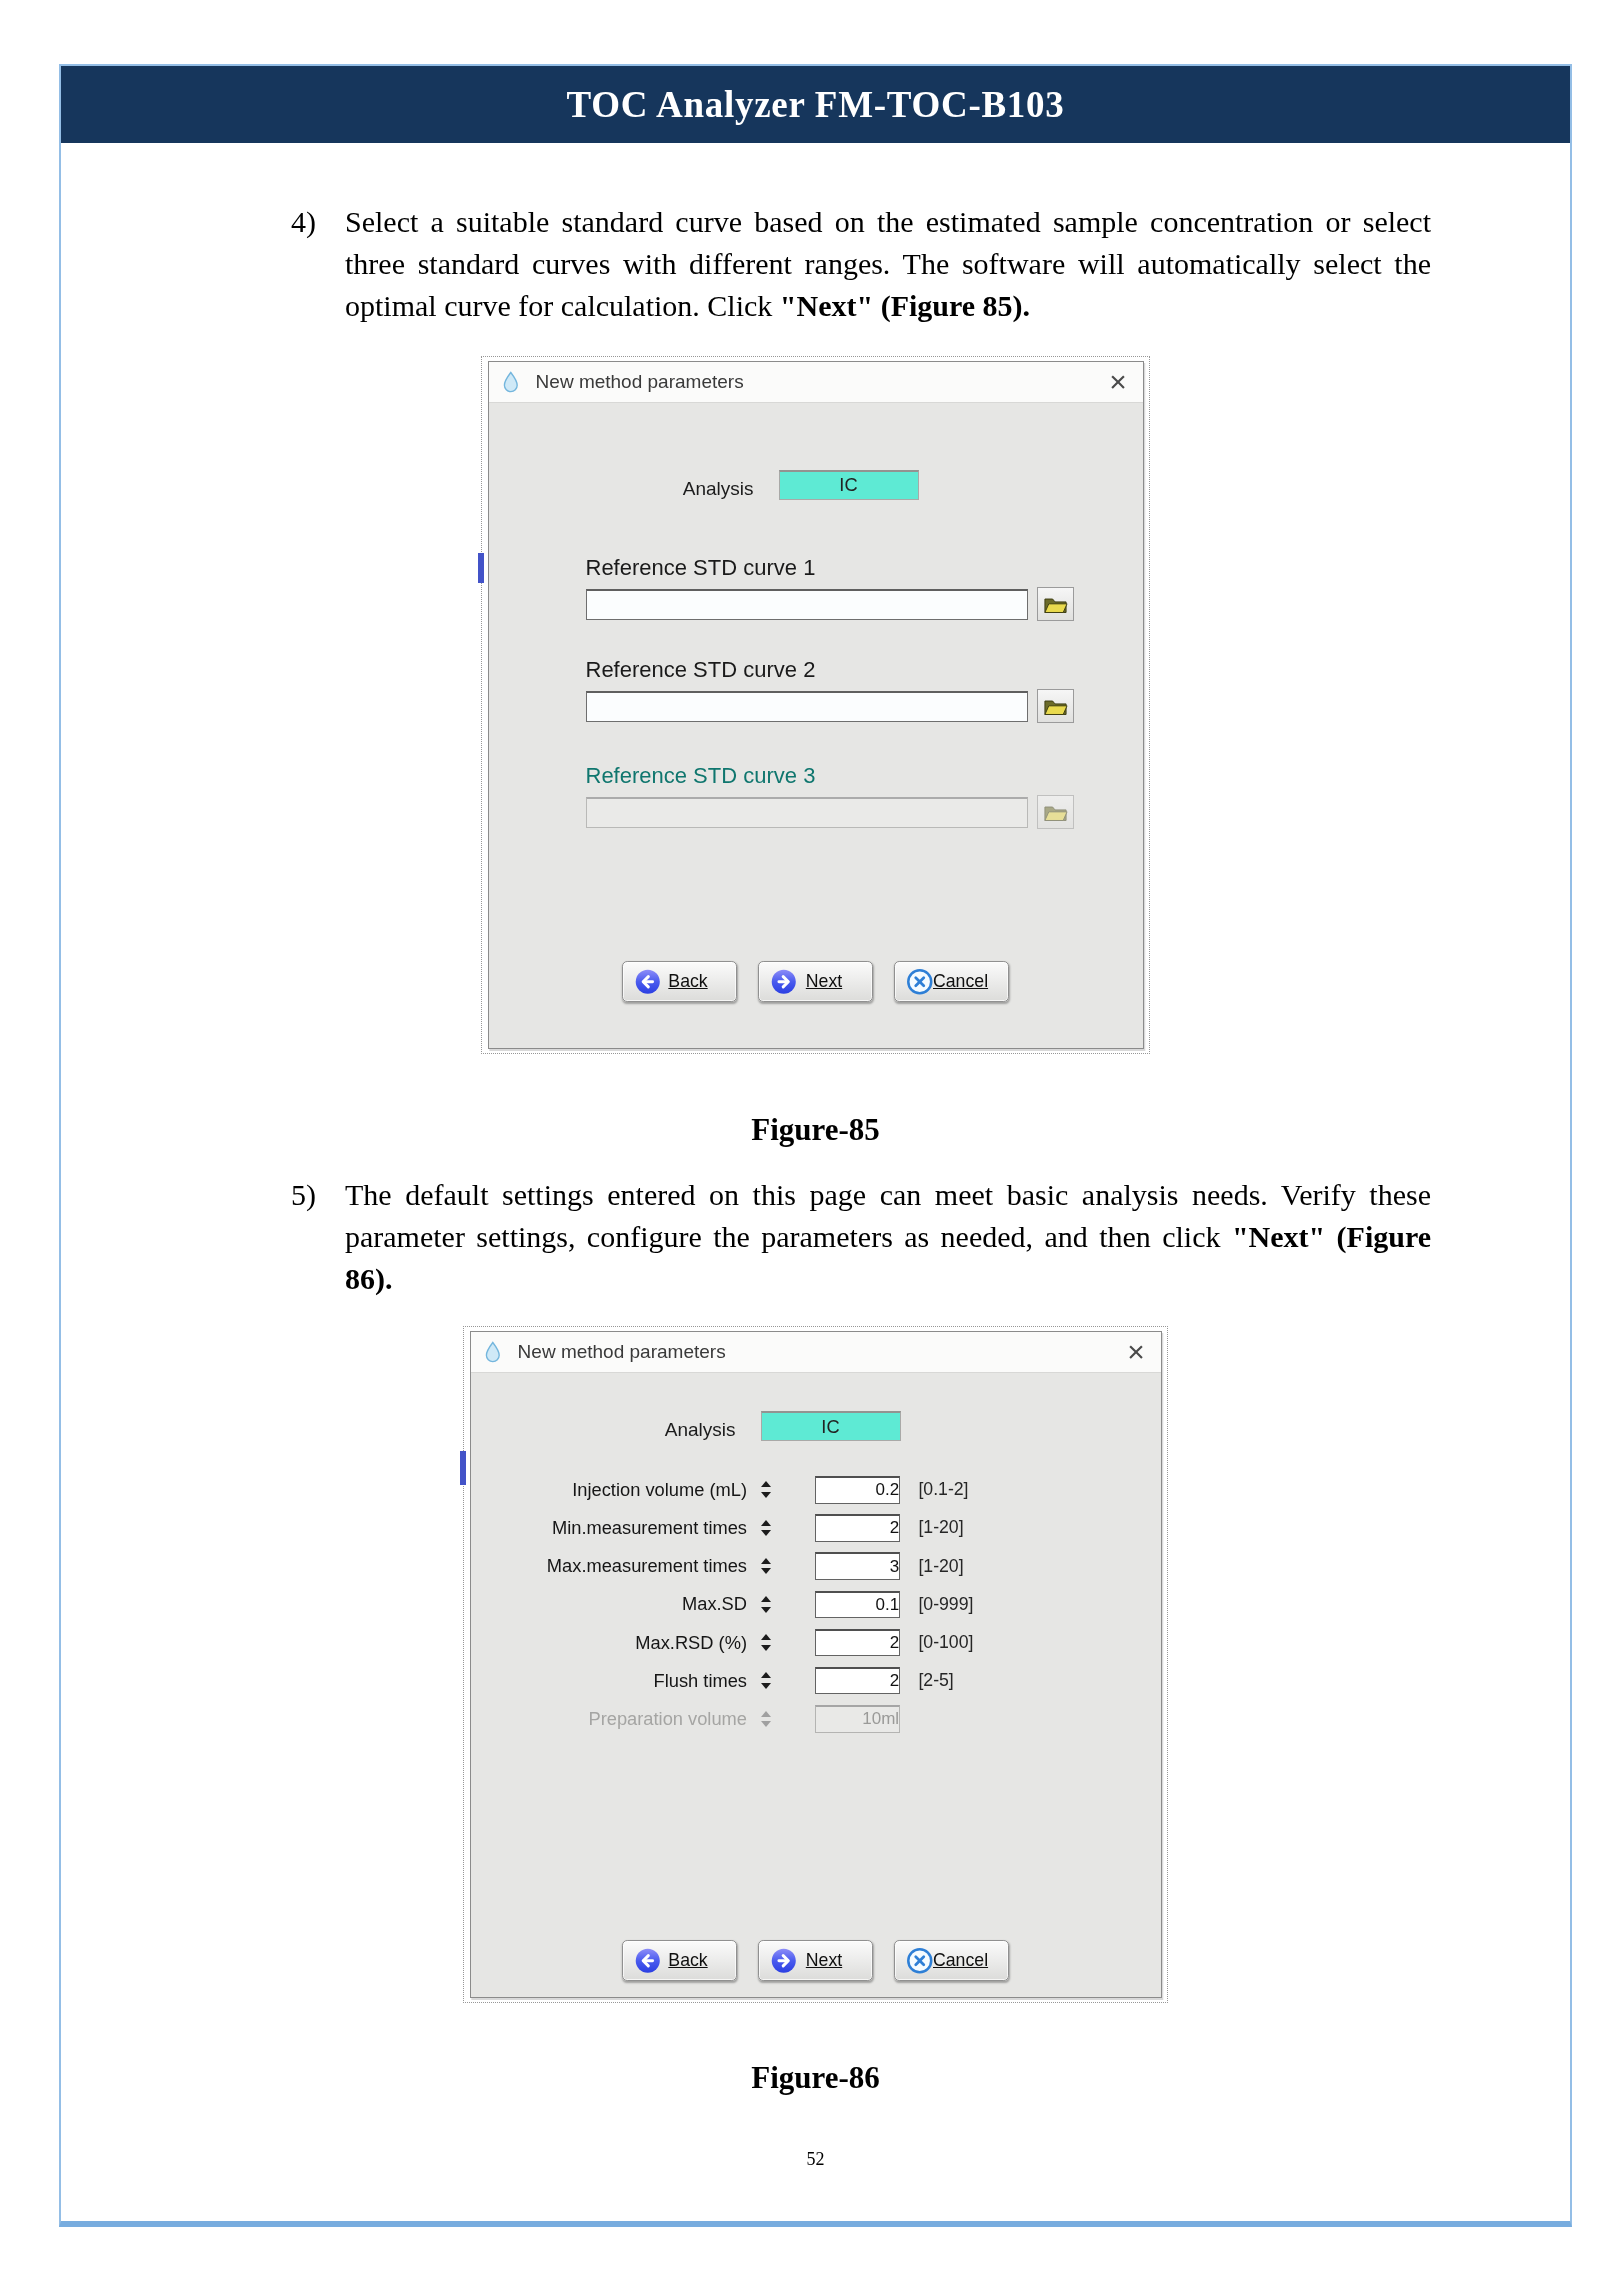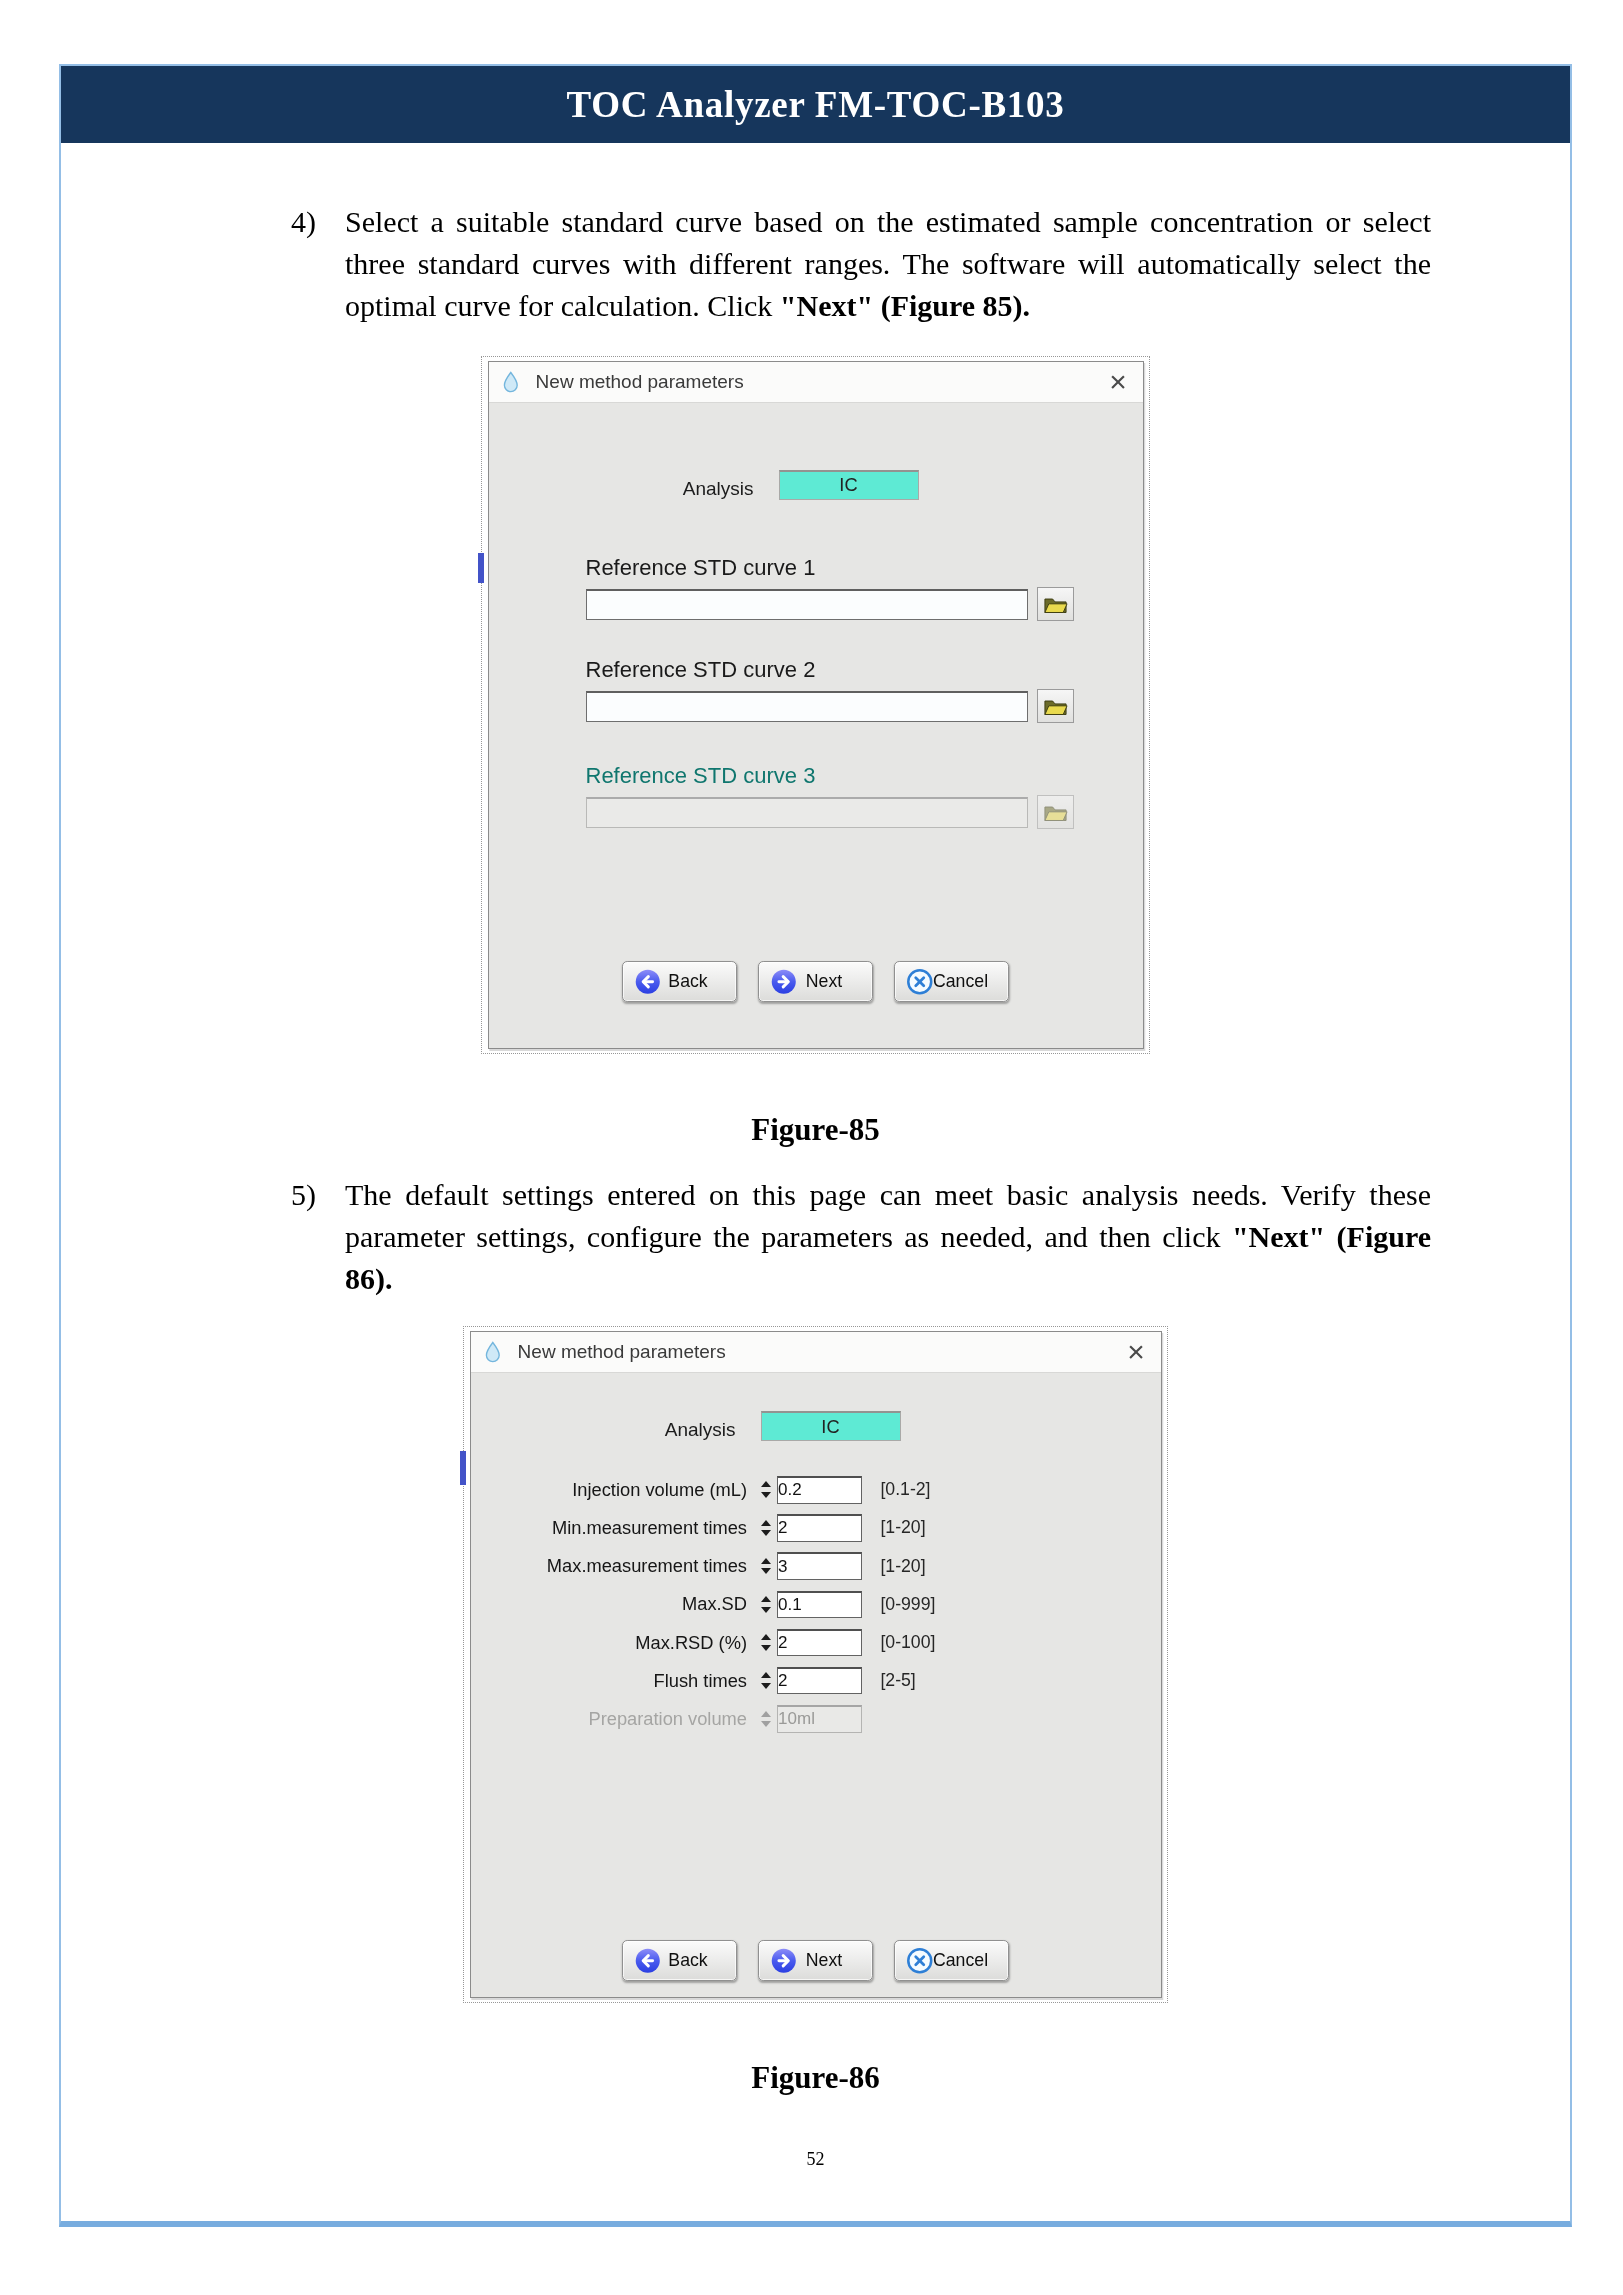--- a/index.html
+++ b/index.html
@@ -69,37 +69,37 @@
   .param-list { position:absolute; top:102px; left:0; width:100%; }
   .param-row { display:flex; align-items:center; height:29px; margin-bottom:9.2px; }
   .p-label { width:287px; text-align:right; font-size:18.3px; color:#161616; padding-right:10.5px; }
   .spin { width:17px; height:27.5px; display:flex; flex-direction:column; align-items:center;
           justify-content:center; gap:4.6px; margin-right:2.6px; }
   .tri-up { width:0; height:0; border-left:5.2px solid transparent; border-right:5.2px solid transparent;
             border-bottom:6.5px solid #1c1c1c; }
   .tri-dn { width:0; height:0; border-left:5.2px solid transparent; border-right:5.2px solid transparent;
             border-top:6.5px solid #1c1c1c; }
   .p-input { width:85px; height:27.5px; border:0.7px solid #636363; border-top:2px solid #4f4f4f;
-             background:#fff; text-align:left; font-size:17px; font-family:inherit; color:#111; }
+             background:#fff; text-align:right; font-size:17px; font-family:inherit; color:#111;margin-left:38px; }
   .p-range { margin-left:18.3px; font-size:17.7px; color:#262626; }
   .param-row.disabled .p-label { color:#a5a5a3; }
   .param-row.disabled .tri-up { border-bottom-color:#a0a0a0; }
   .param-row.disabled .tri-dn { border-top-color:#a0a0a0; }
   .param-row.disabled .p-input { background:#e9e9e7; border-color:#b4b4b2; border-top-color:#a5a5a5; color:#9a9a98; }
 
   
   .btn-row { position:absolute; left:0; width:100%; display:flex; justify-content:center; gap:21px; }
   .d1 .btn-row { top:558px; }
   .d2 .btn-row { top:567px; }
   .win-btn { width:115px; height:41px; display:flex; align-items:center; padding-left:10.5px;
              background:linear-gradient(#fbfbfb,#dcdcda); border:1.3px solid #909090; border-radius:5.2px;
              box-shadow:0.7px 1.3px 2px rgba(0,0,0,0.3), inset 0 0 0 0.7px #ffffff;
              font-size:17.7px; color:#0f0f0f; font-family:inherit; }
   .win-btn svg { width:27.5px; height:27.5px; flex:0 0 auto; }
-  .win-btn .lbl { flex:1; padding-right:21px; }
+  .win-btn .lbl { flex:1; padding-right:21px;text-decoration:underline; }
 
   
   .fig-caption { text-align:center; font-weight:bold; font-size:31px; line-height:42px; color:#000; }
   .cap85 { margin-top:55px; }
   .cap86 { margin-top:54px; }
   .pagenum { margin-top:50px; text-align:center; font-size:18px; color:#000; }
 </style>
 </head>
 <body>
 

